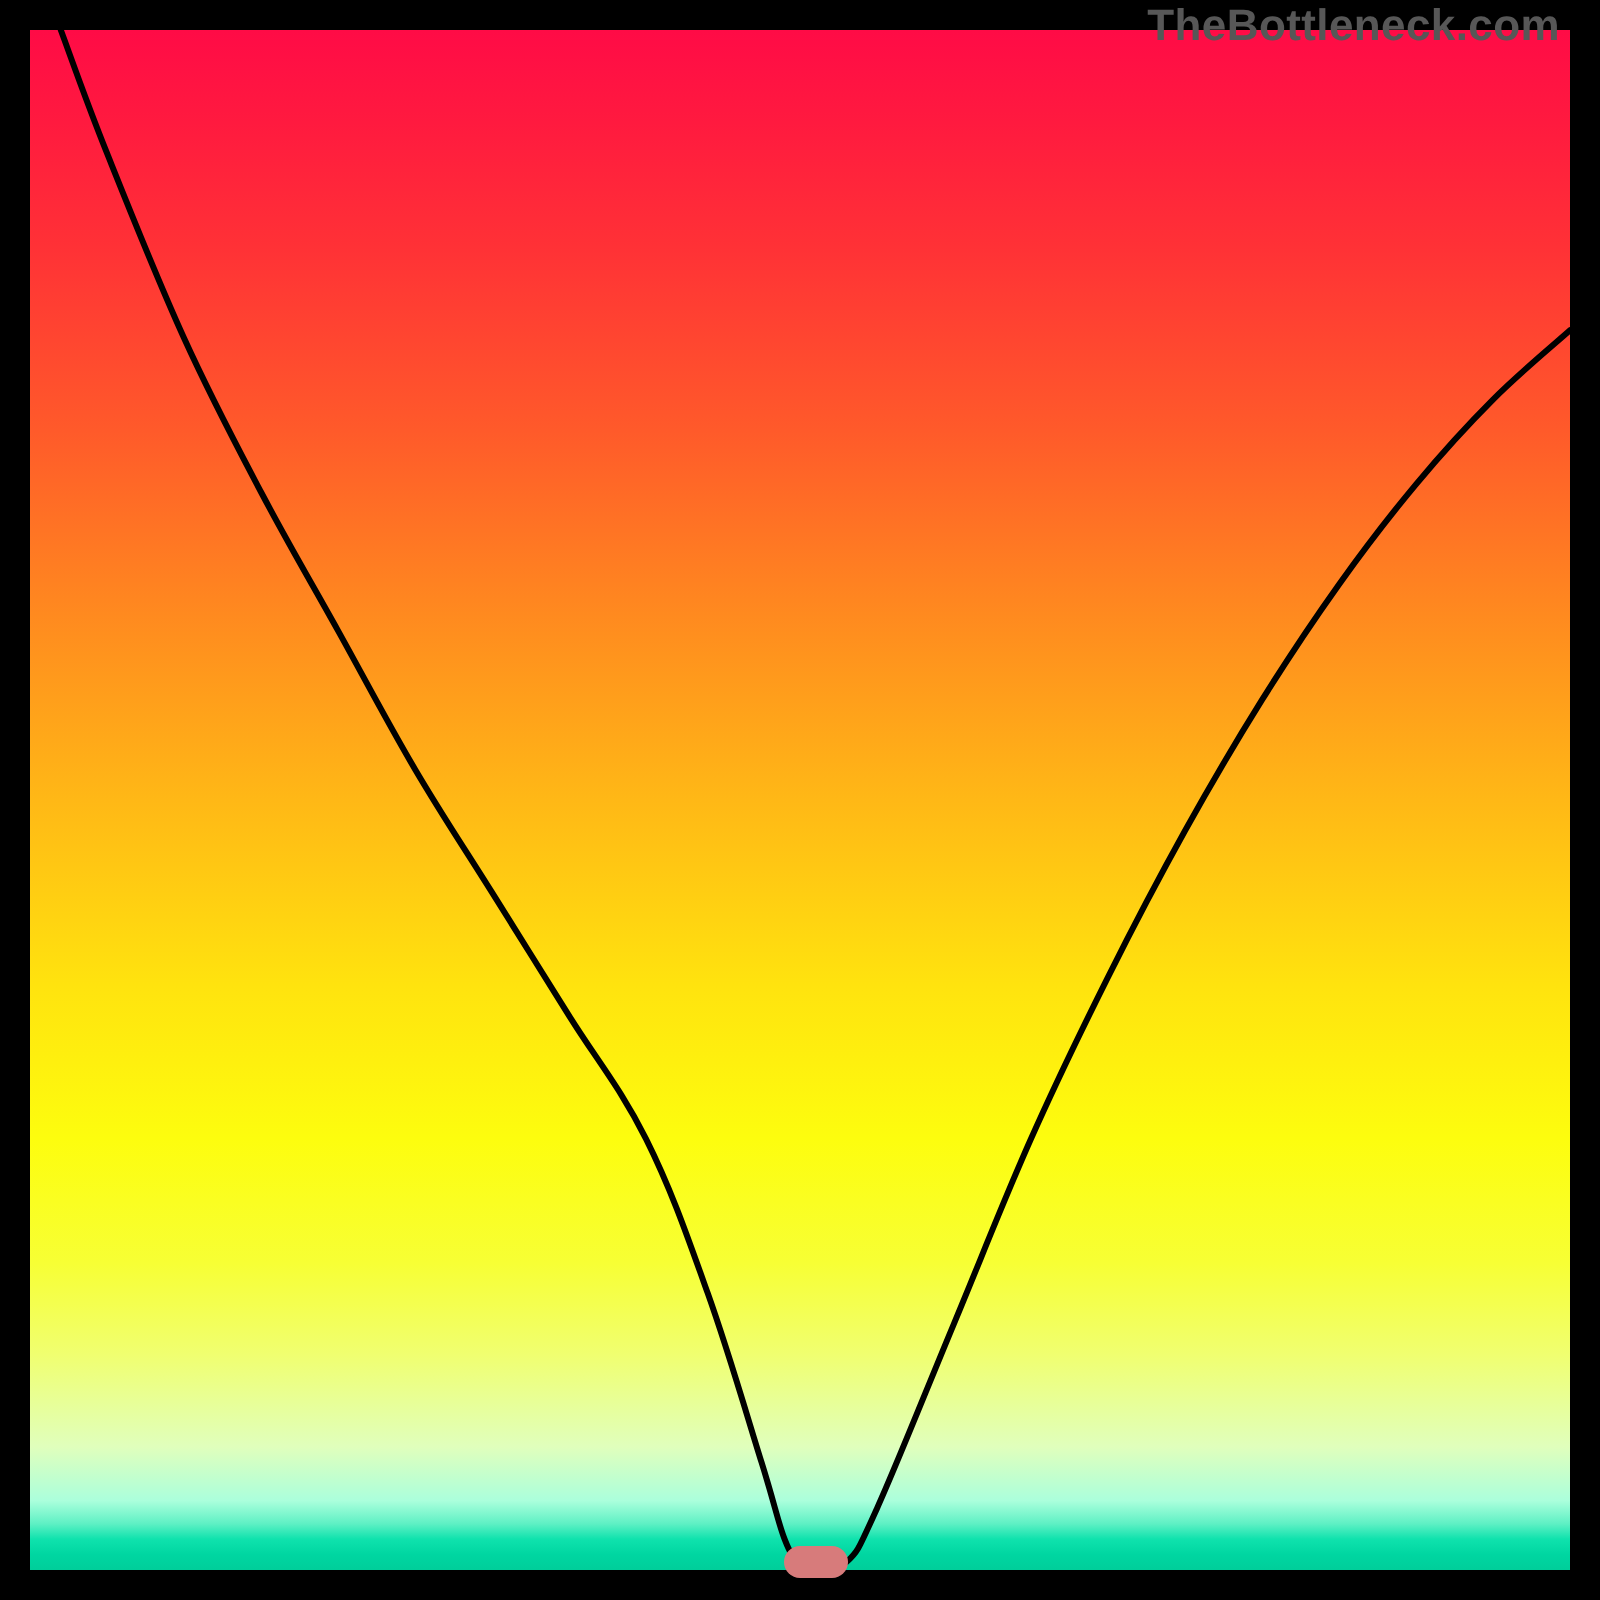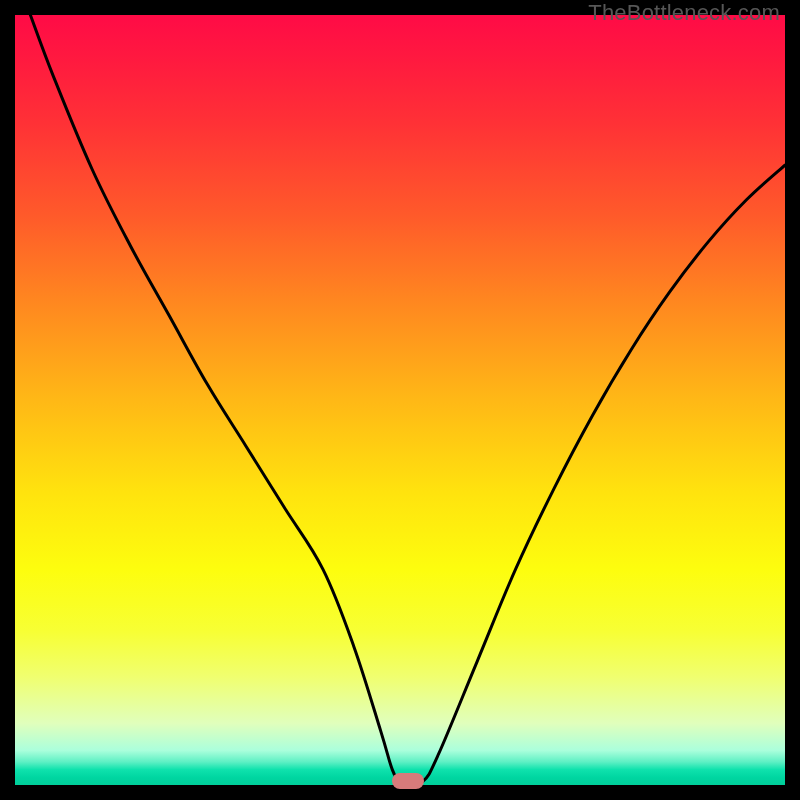--- a/index.html
+++ b/index.html
@@ -40,21 +40,21 @@
       #0fe2ad 98%,
       #00d6a1 99%,
       #00ce9a 100%
     );
   }
   .watermark {
     position: absolute;
     top: 0;
     right: 20px;
     font-size: 22px;
-    font-weight: 400;
+    font-weight: 700;
     color: #575757;
     letter-spacing: 0.2px;
     pointer-events: none;
   }
   svg.curve {
     position: absolute;
     left: 0; top: 0;
     width: 770px;
     height: 770px;
   }

